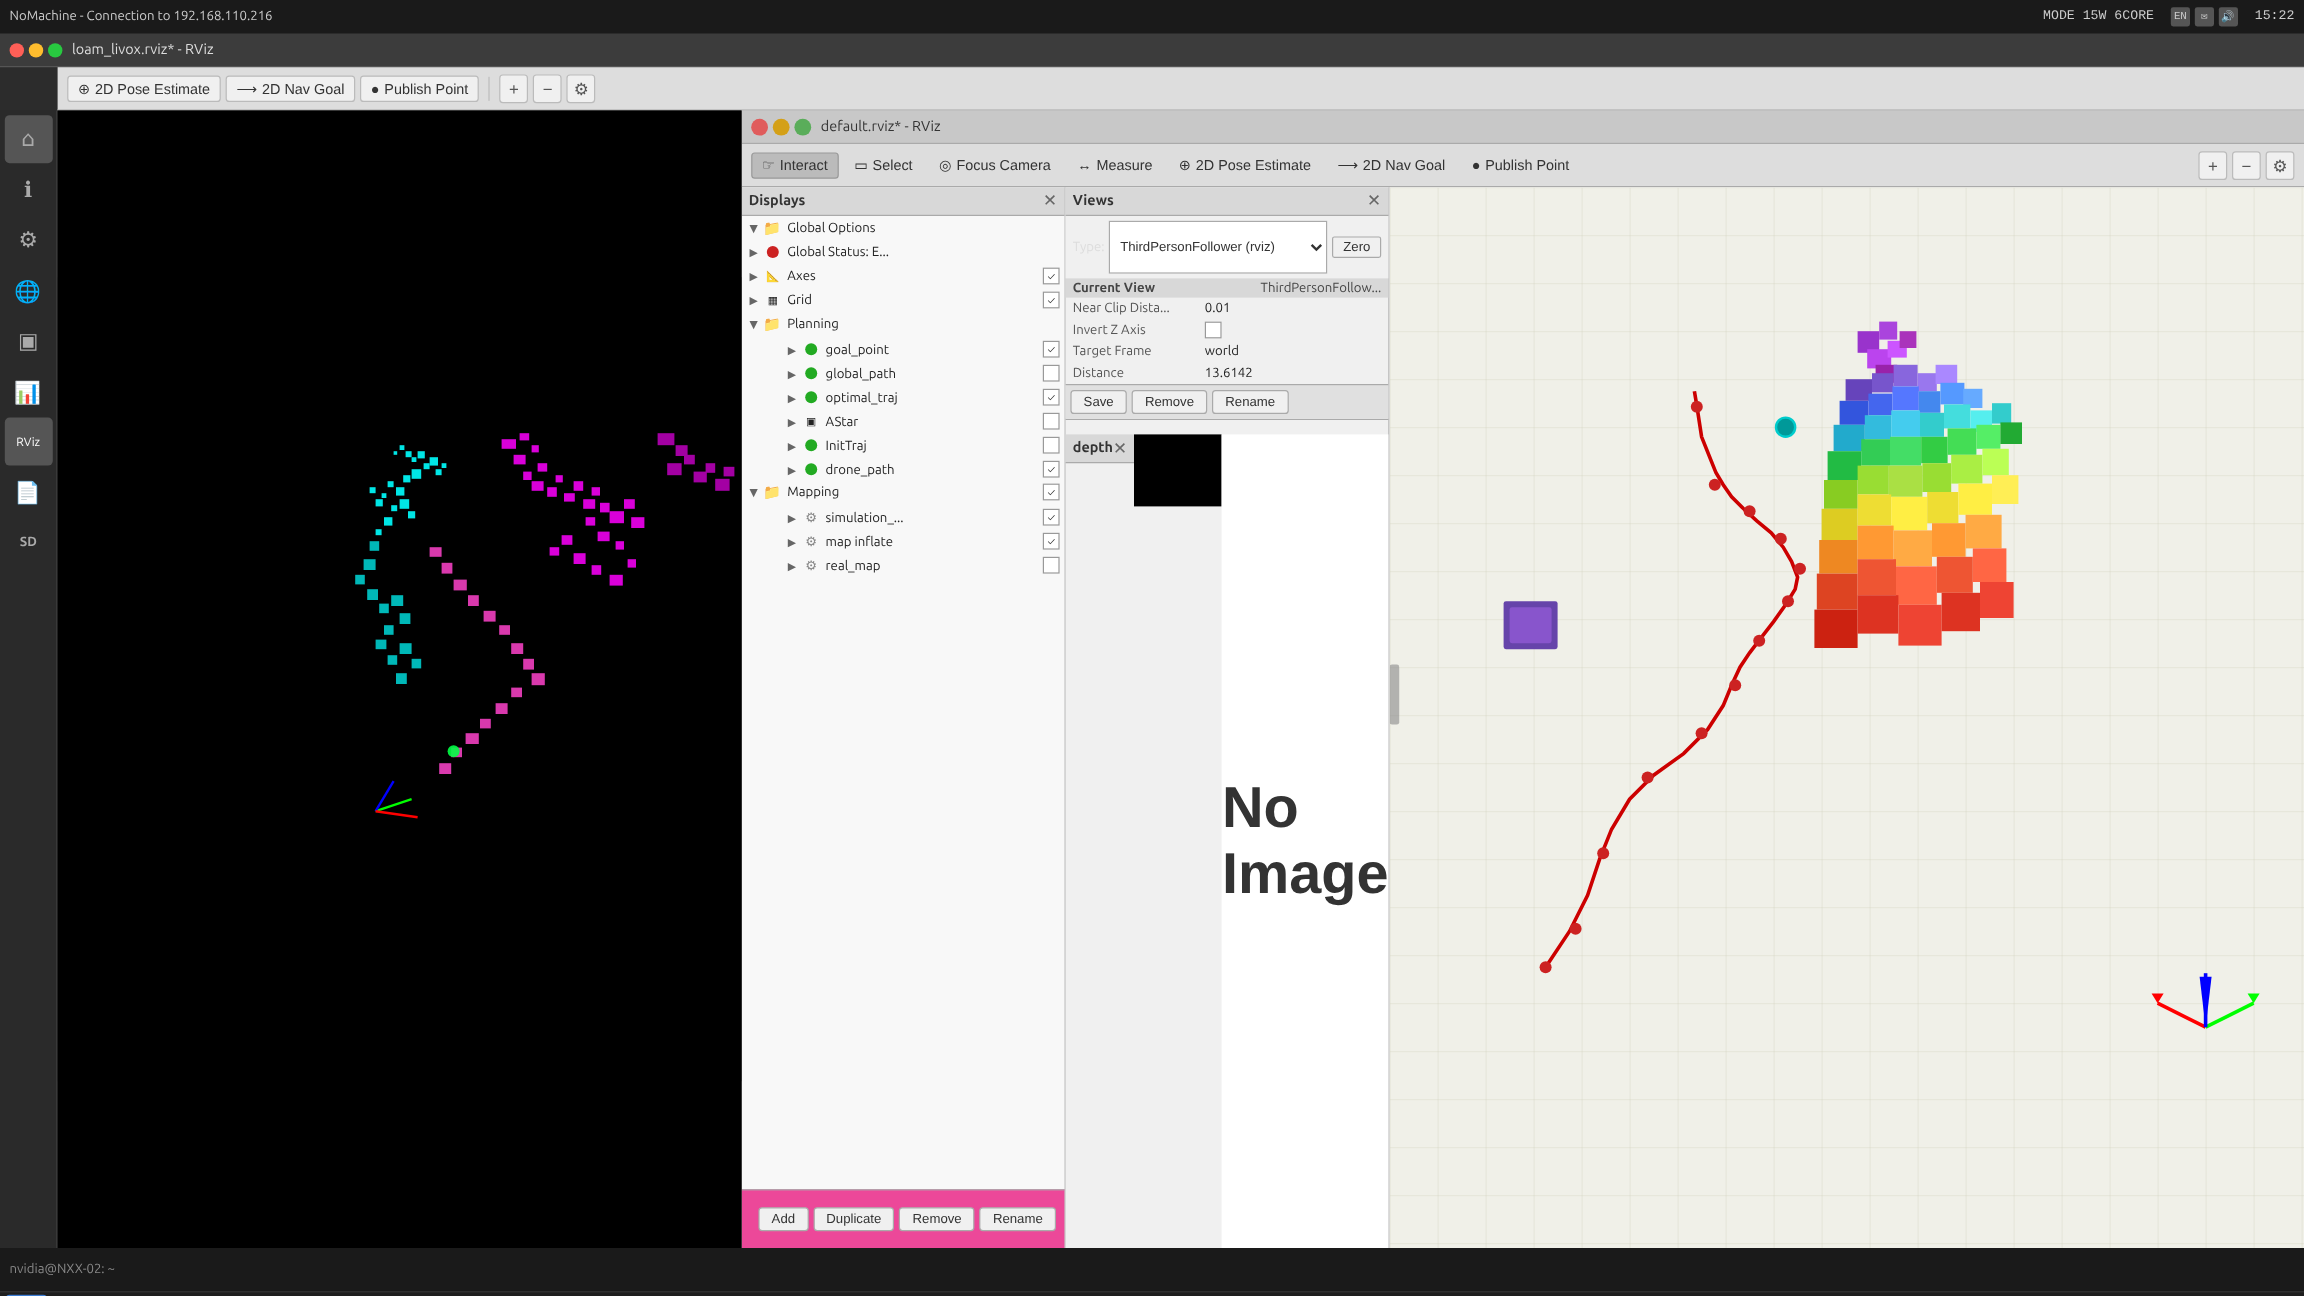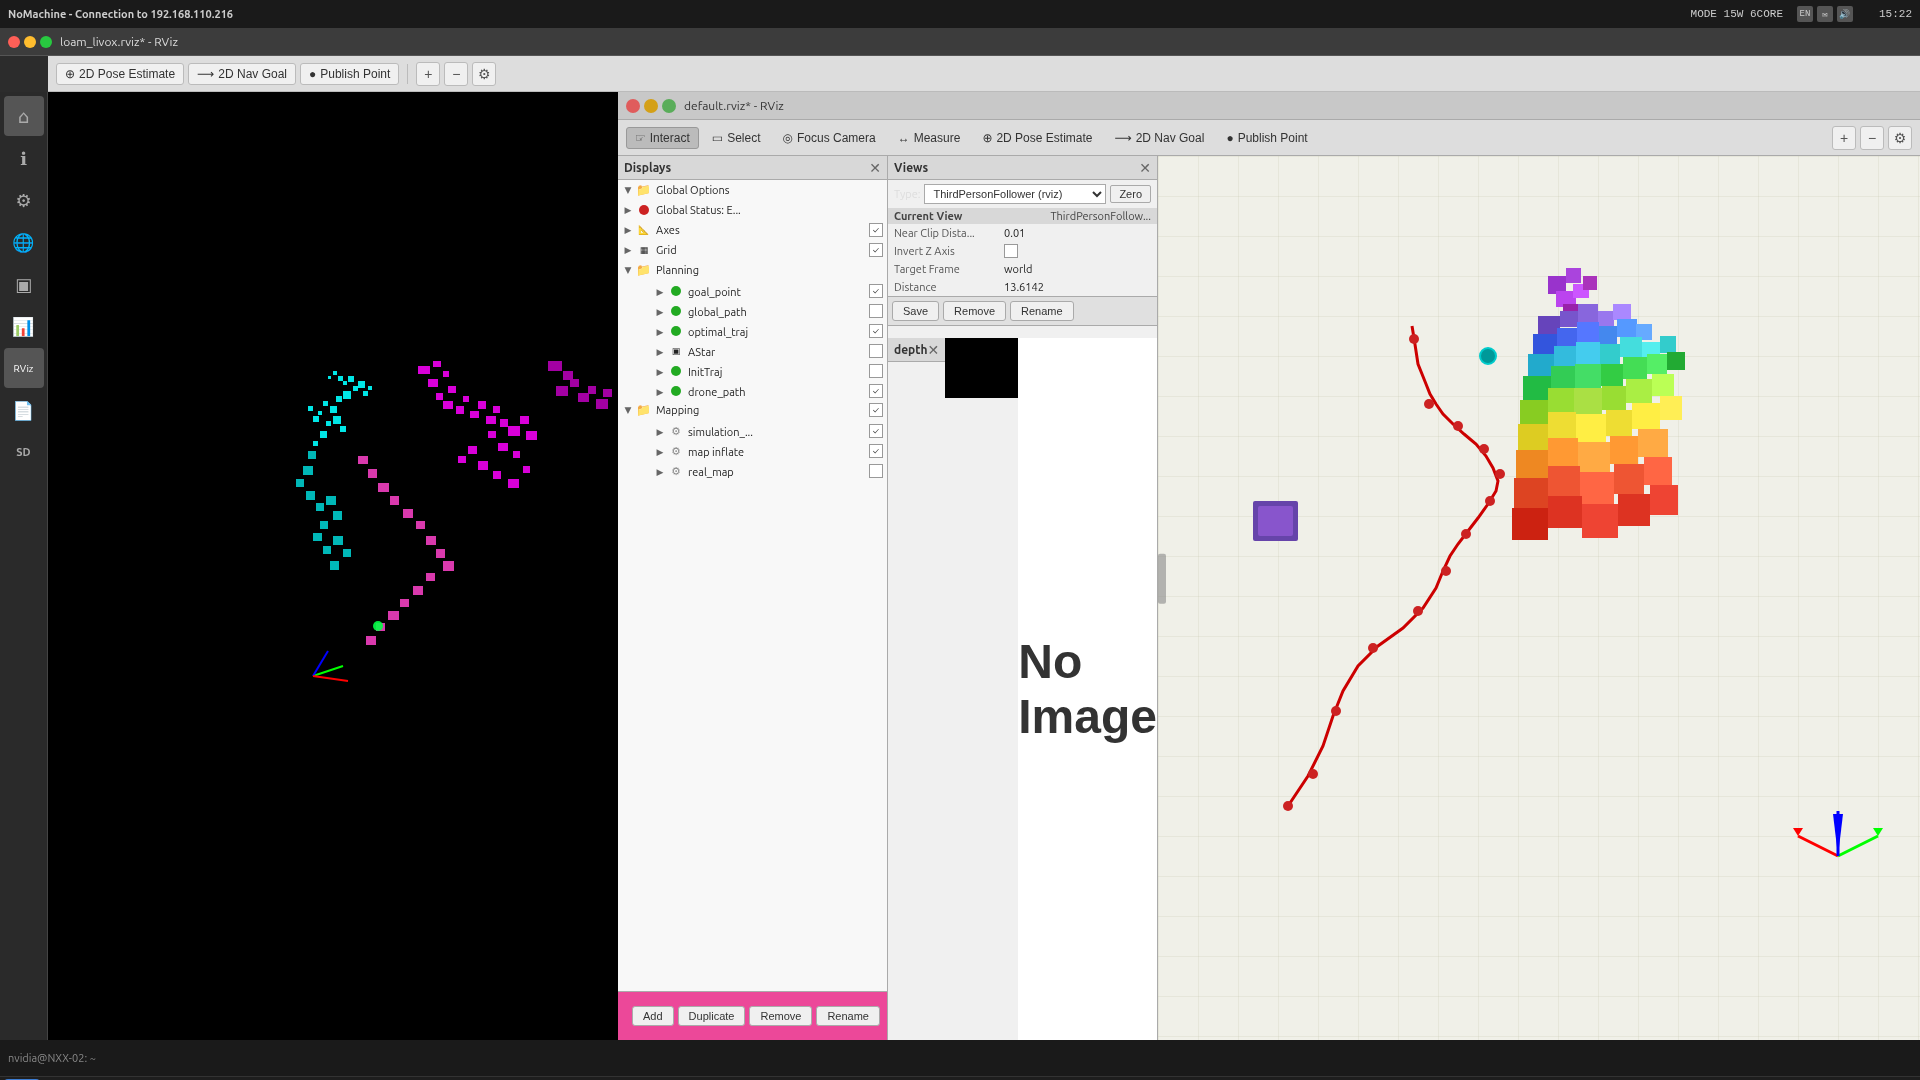--- a/index.html
+++ b/index.html
@@ -16,21 +16,21 @@
     
     .system-bar {
       height: 28px;
       background: #1a1a1a;
       display: flex;
       align-items: center;
       padding: 0 8px;
       font-size: 11px;
       color: #ccc;
     }
-    .system-bar-left { flex: 1; display: flex; align-items: center; gap: 8px; font-weight: bold; }
+    .system-bar-left { flex: 1; display: flex; align-items: center; gap: 8px; }
     .system-bar-right { display: flex; align-items: center; gap: 6px; font-size: 11px; font-family: Liberation Mono, monospace; }
     .sys-icon { width: 16px; height: 16px; background: #555; border-radius: 2px; display: inline-flex; align-items: center; justify-content: center; font-size: 9px; }
 
     
     .loam-titlebar {
       height: 28px;
       background: #3c3c3c;
       display: flex;
       align-items: center;
       padding: 0 8px;
@@ -279,21 +279,21 @@
       align-items: center;
       padding: 4px 6px;
       gap: 4px;
       font-size: 11px;
       background: #f0f0f0;
     }
     .views-type-select {
       flex: 1;
       border: 1px solid #aaa;
       background: white;
-      padding: 2px 4px;
+      padding: 14px 4px;
       font-size: 11px;
       color: #333;
     }
     .views-zero-btn {
       padding: 2px 8px;
       border: 1px solid #aaa;
       background: #f0f0f0;
       cursor: pointer;
       font-size: 11px;
       color: #333;
@@ -406,21 +406,21 @@
   <div class="system-bar-left">
     <span>NoMachine - Connection to 192.168.110.216</span>
   </div>
   <div class="system-bar-right">
     <span>MODE 15W 6CORE</span>
     <span style="display:flex;gap:4px;margin-left:8px;">
       <span class="sys-icon">EN</span>
       <span class="sys-icon">✉</span>
       <span class="sys-icon">🔊</span>
     </span>
-    <span style="margin-left:20px;">15:22</span>
+    <span style="margin-left:8px;">15:22</span>
   </div>
 </div>
 
 <div class="loam-titlebar">
   <div class="title-controls">
     <div class="tc tc-close"></div>
     <div class="tc tc-min"></div>
     <div class="tc tc-max"></div>
   </div>
   <span>loam_livox.rviz* - RViz</span>

